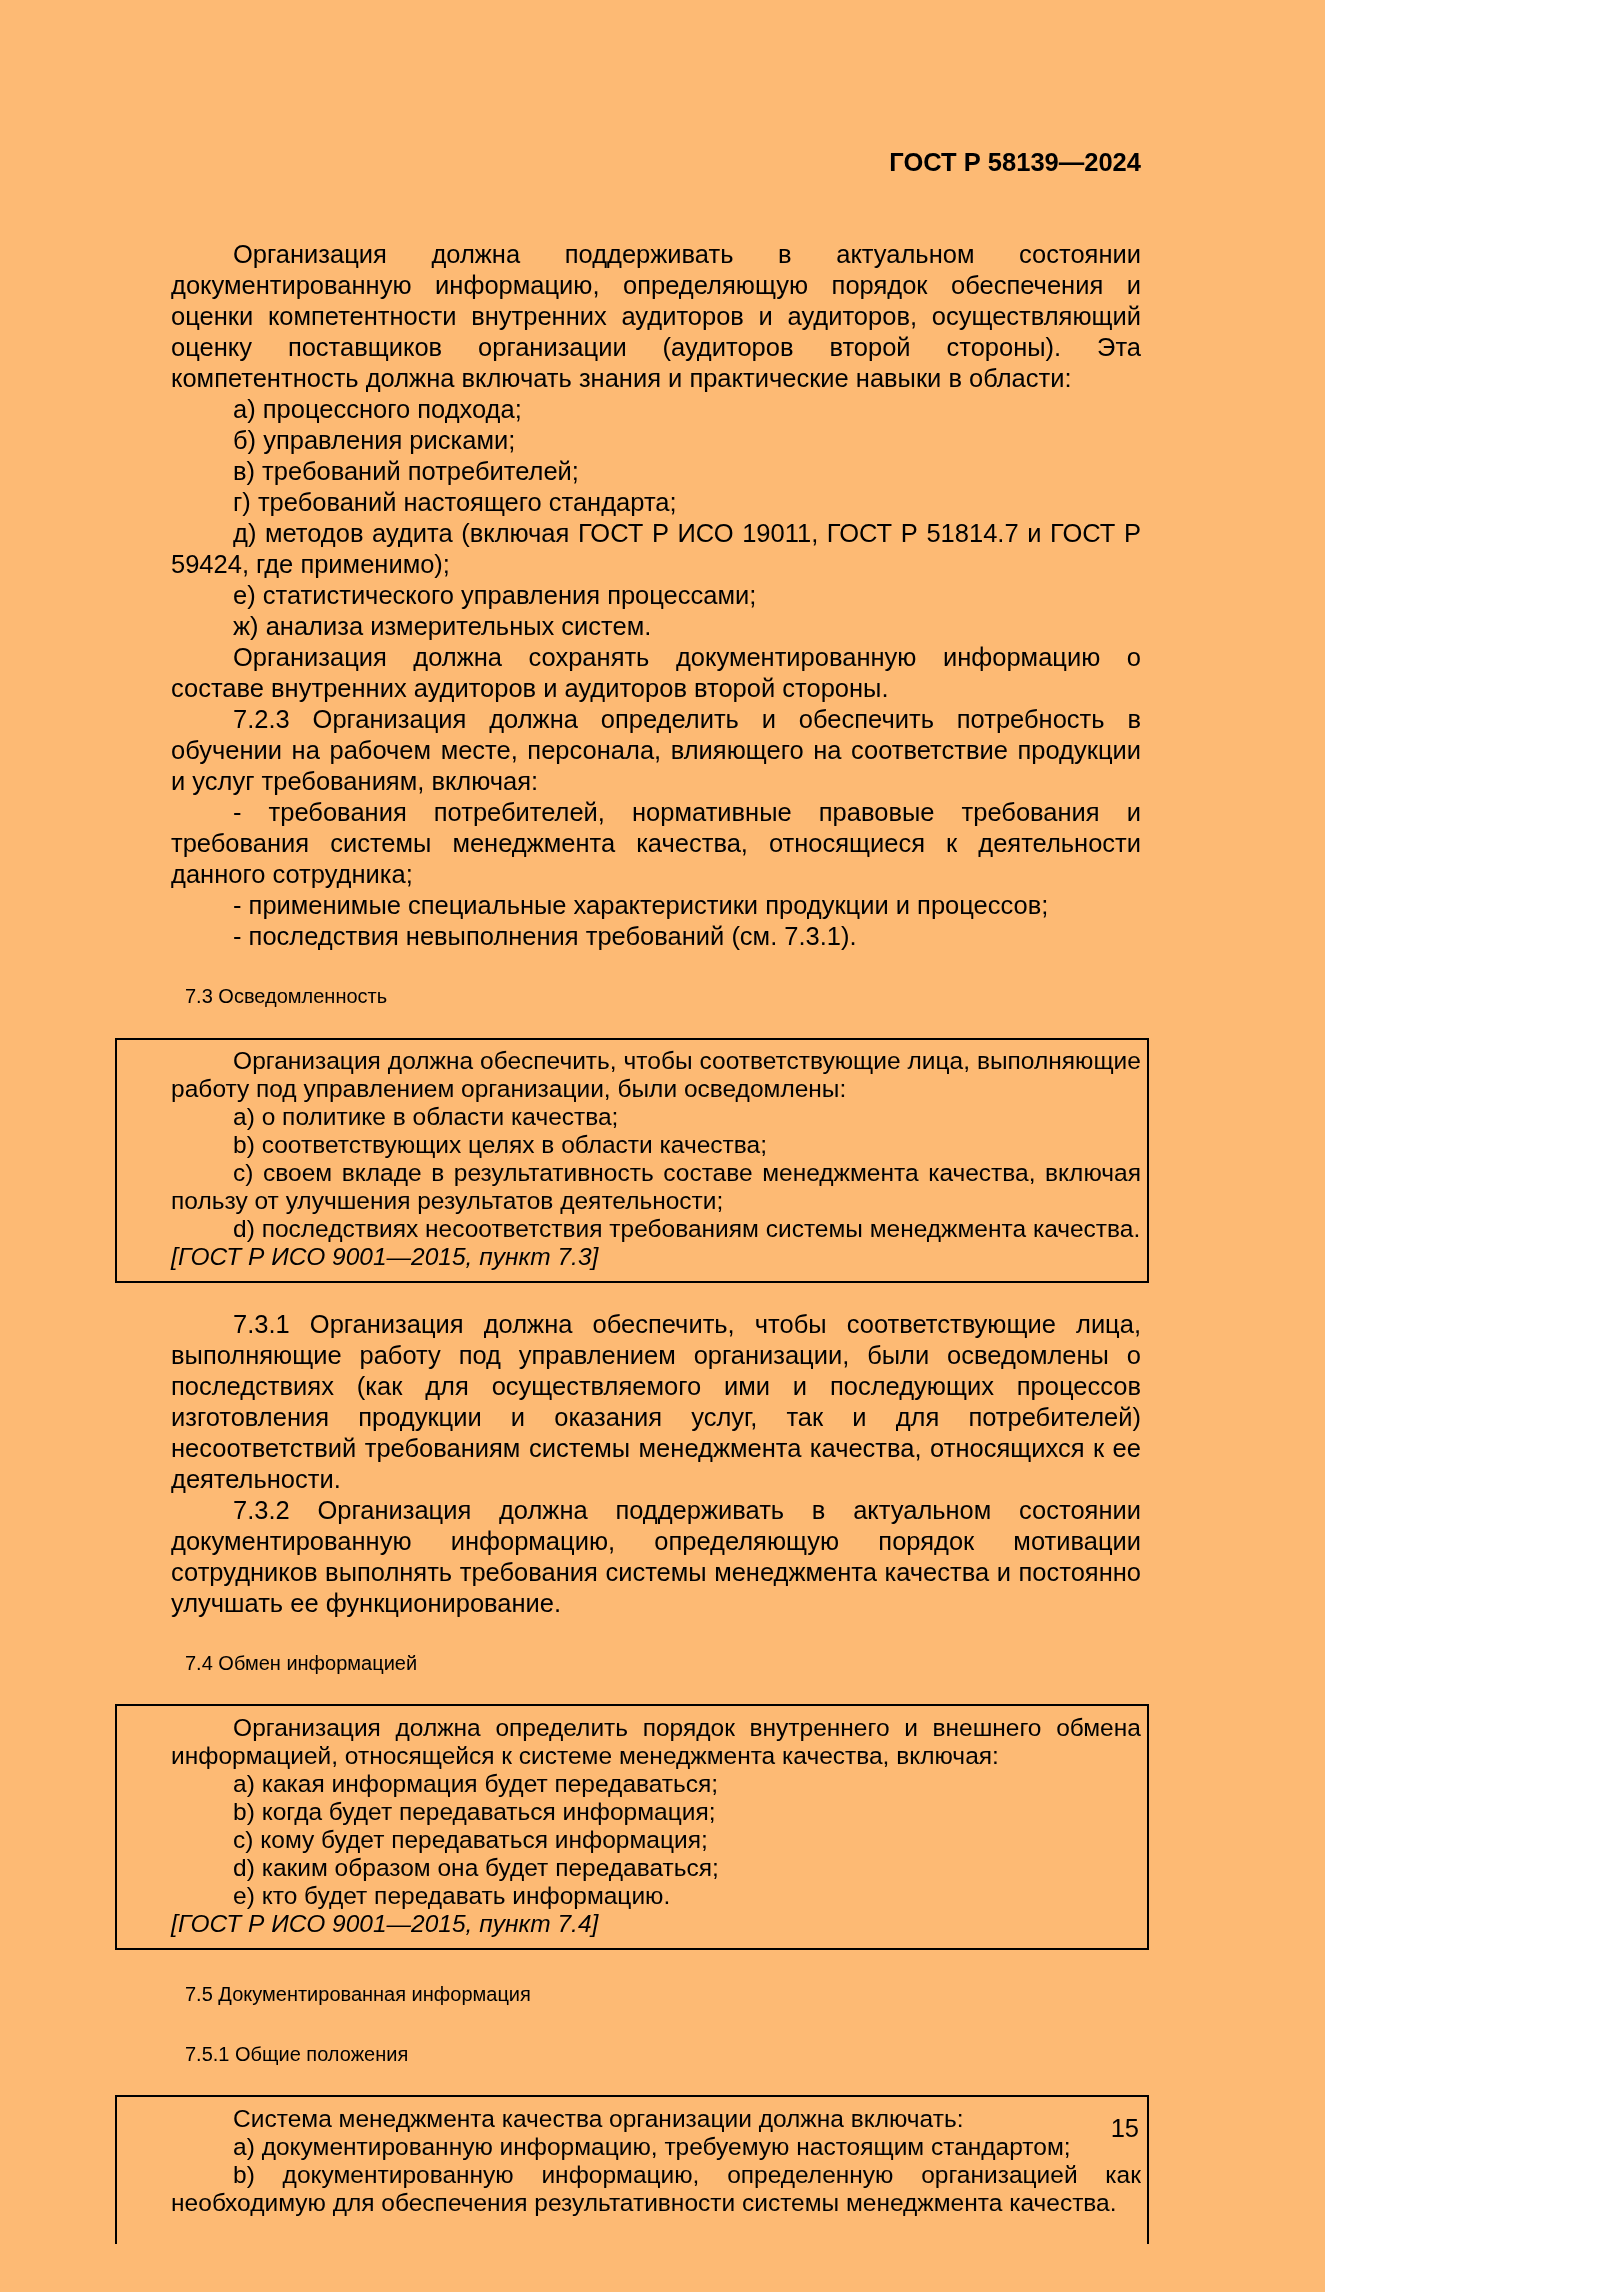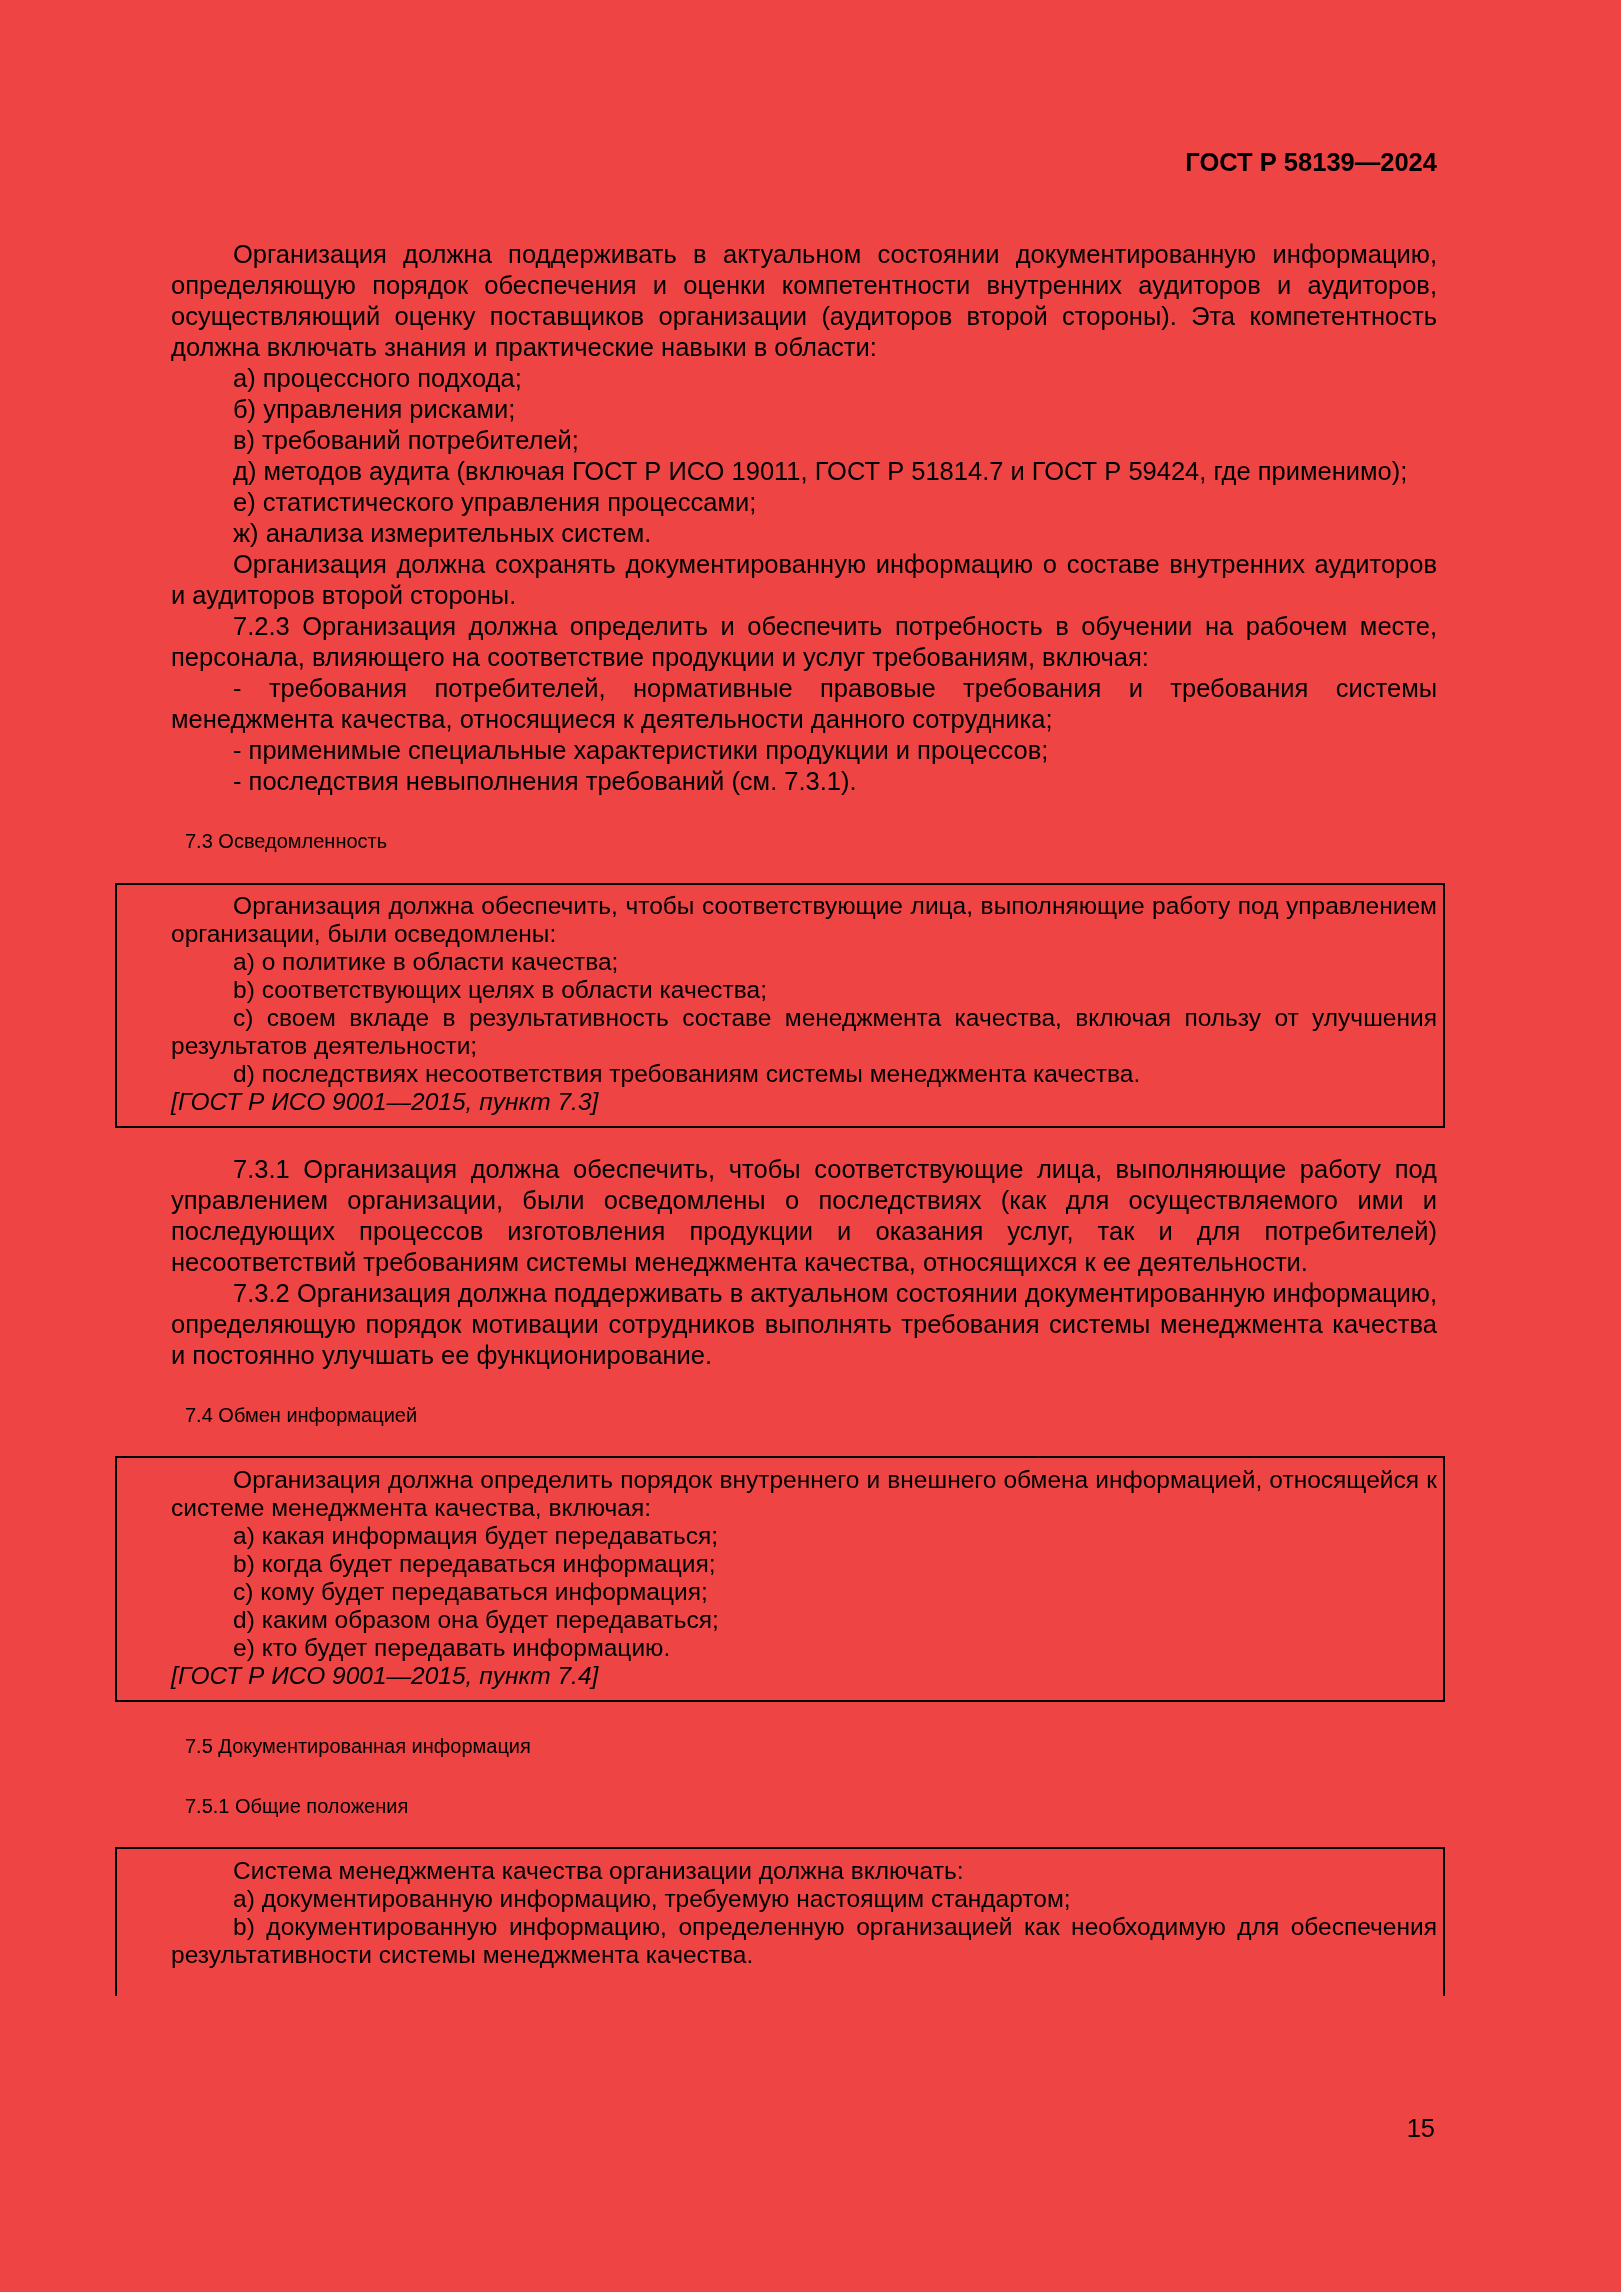--- a/index.html
+++ b/index.html
@@ -4,23 +4,23 @@
 <style>
   * { margin: 0; padding: 0; box-sizing: border-box; }
   html, body { background: #ffffff; }
   body {
     font-family: "Liberation Sans", sans-serif;
     color: #000000;
     -webkit-font-smoothing: antialiased;
   }
   .page {
     position: relative;
-    width: 1621px;
+    width: 1325px;
     height: 2293px;
-    background: #ef4444;
+    background: #fdba74;
     padding: 147px 184px 0 123px;
     overflow: hidden;
   }
   .doc-header {
     text-align: right;
     font-weight: bold;
     font-size: 25.5px;
     line-height: 31px;
     margin-bottom: 61px;
   }
@@ -73,20 +73,21 @@
     <span>ГОСТ Р 58139—2024</span>
   </div>
 
   <div class="content">
 
     <p class="para">Организация должна поддерживать в актуальном состоянии документированную информацию, определяющую порядок обеспечения и оценки компетентности внутренних аудиторов и аудиторов, осуществляющий оценку поставщиков организации (аудиторов второй стороны). Эта компетентность должна включать знания и практические навыки в области:</p>
 
     <p class="para">а) процессного подхода;</p>
     <p class="para">б) управления рисками;</p>
     <p class="para">в) требований потребителей;</p>
+    <p class="para">г) требований настоящего стандарта;</p>
     <p class="para">д) методов аудита (включая ГОСТ Р ИСО 19011, ГОСТ Р 51814.7 и ГОСТ Р 59424, где применимо);</p>
     <p class="para">е) статистического управления процессами;</p>
     <p class="para">ж) анализа измерительных систем.</p>
 
     <p class="para">Организация должна сохранять документированную информацию о составе внутренних аудиторов и аудиторов второй стороны.</p>
 
     <p class="para">7.2.3 Организация должна определить и обеспечить потребность в обучении на рабочем месте, персонала, влияющего на соответствие продукции и услуг требованиям, включая:</p>
     <p class="para">- требования потребителей, нормативные правовые требования и требования системы менеджмента качества, относящиеся к деятельности данного сотрудника;</p>
     <p class="para">- применимые специальные характеристики продукции и процессов;</p>
     <p class="para">- последствия невыполнения требований (см. 7.3.1).</p>

